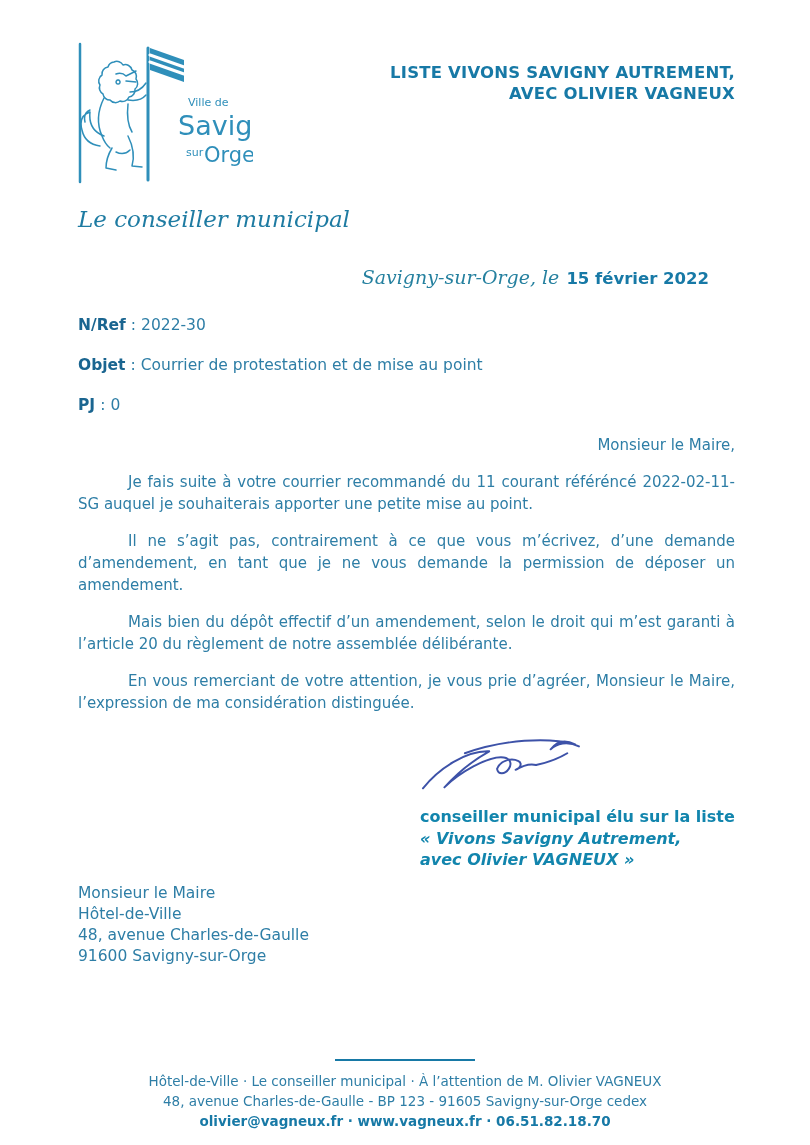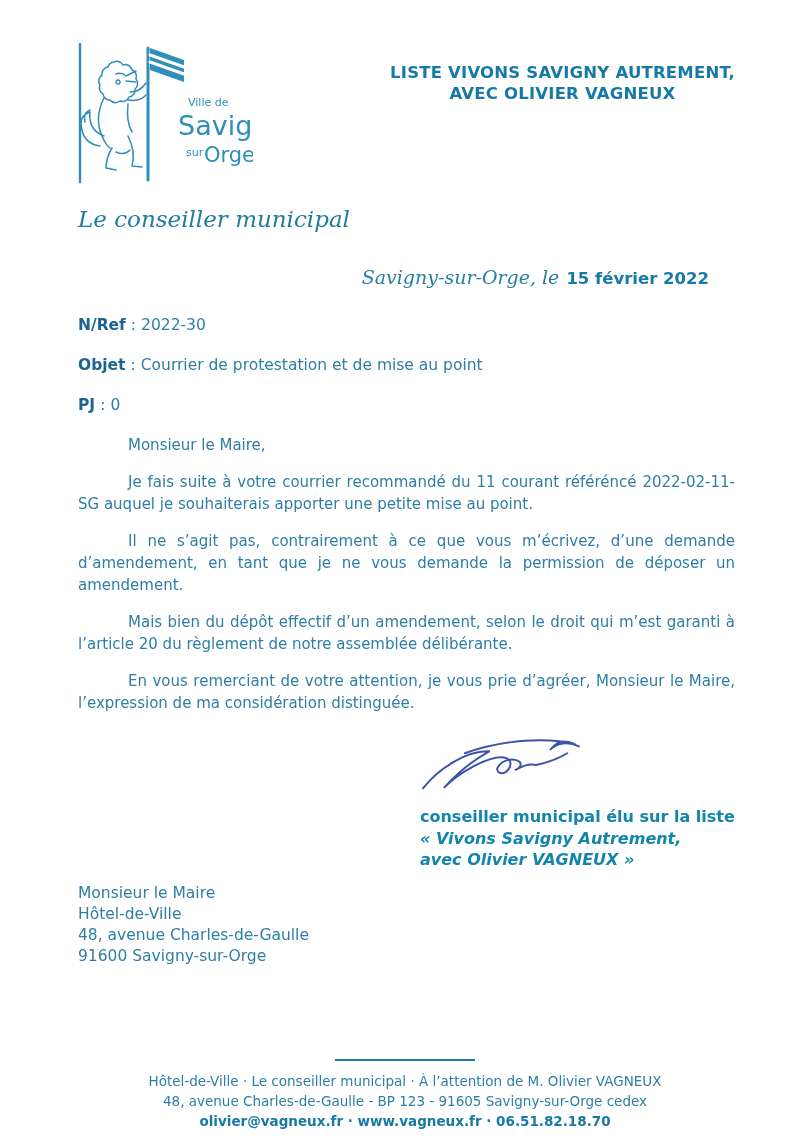--- a/index.html
+++ b/index.html
@@ -17,21 +17,21 @@
     background:#ffffff;
     padding:40px 75px 0 78px;
     overflow:hidden;
     font-family:"DejaVu Sans","Liberation Sans",sans-serif;
     position:relative;
   }
   
   .header{display:flex;justify-content:space-between;align-items:flex-start;height:150px;}
   .logo{width:175px;height:148px;flex:0 0 auto;}
   .list-title{
-    padding-top:22px;text-align:center;
+    padding-top:22px;text-align:right;
     color:var(--c-title);font-weight:bold;font-size:16.5px;line-height:21px;
     letter-spacing:0.2px;
   }
   
   .sender-title{
     margin-top:16px;
     font-family:"DejaVu Serif","Liberation Serif",serif;
     font-style:italic;
     font-size:23px;
     color:#1e7ba2;
@@ -44,21 +44,21 @@
   }
   .dateline .date{font-weight:bold;font-size:16.5px;}
   
   .refblock{margin-top:26px;}
   .refline{font-size:15.5px;line-height:22px;margin-bottom:18px;color:var(--c-body);}
   .refline .lbl{font-weight:bold;color:var(--c-label);}
   .refline .sep{margin:0 5px;}
   
   .body{margin-top:14px;}
   .salutation{
-    text-indent:50px;font-size:15px;line-height:22px;color:var(--c-body);
+    text-indent:50px;font-size:15px;line-height:22px;color:var(--c-body);text-align:right;
   }
   .para{
     margin-top:15px;text-indent:50px;font-size:15px;line-height:22px;
     text-align:justify;color:var(--c-body);
   }
   
   .sig-block{margin-top:10px;margin-left:342px;}
   .sig-img{width:178px;height:78px;display:block;margin-left:-10px;}
   .sig-text{color:var(--c-sig);font-size:16px;font-weight:bold;line-height:21.5px;margin-top:4px;}
   .sig-text .it{font-style:italic;}

